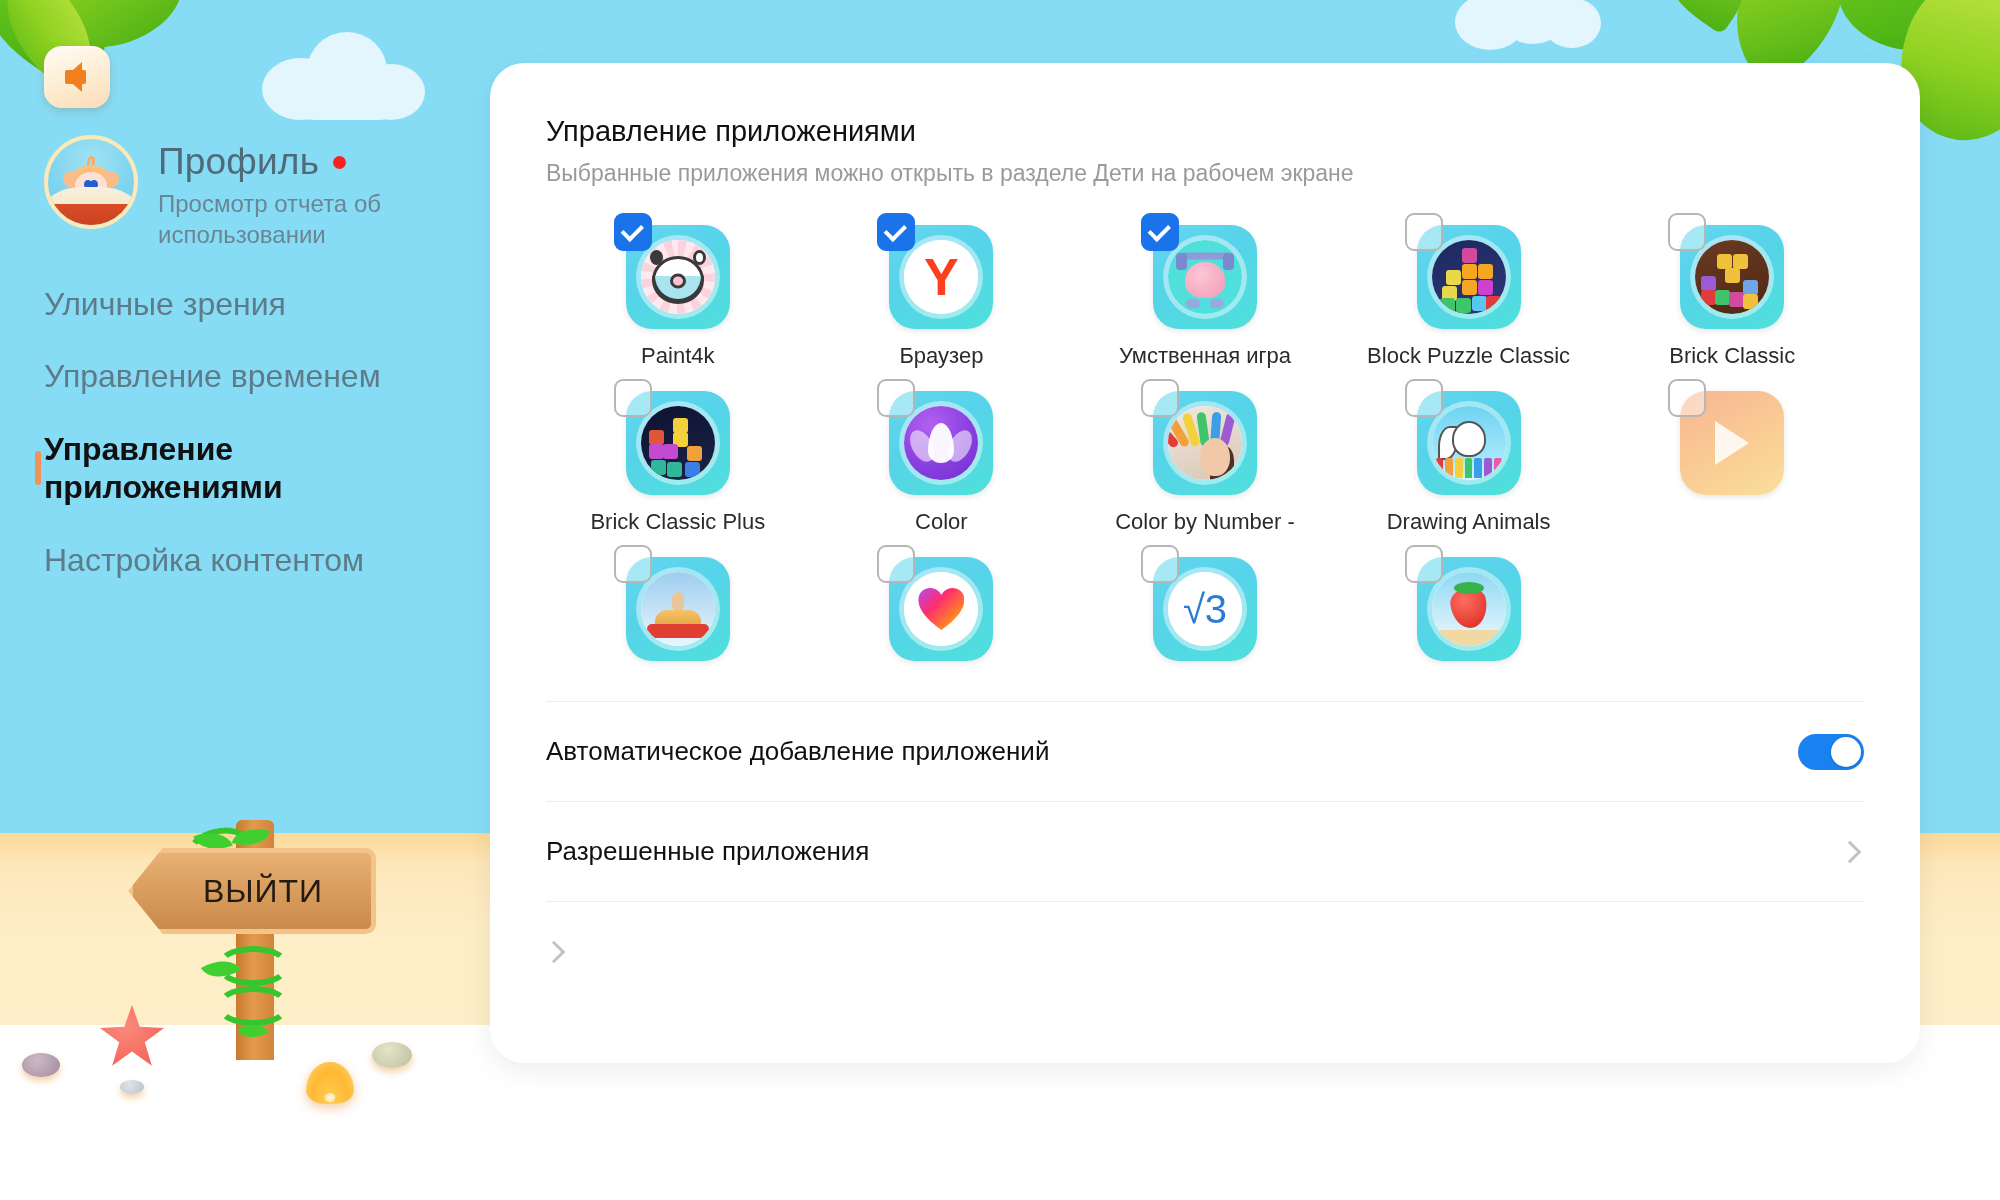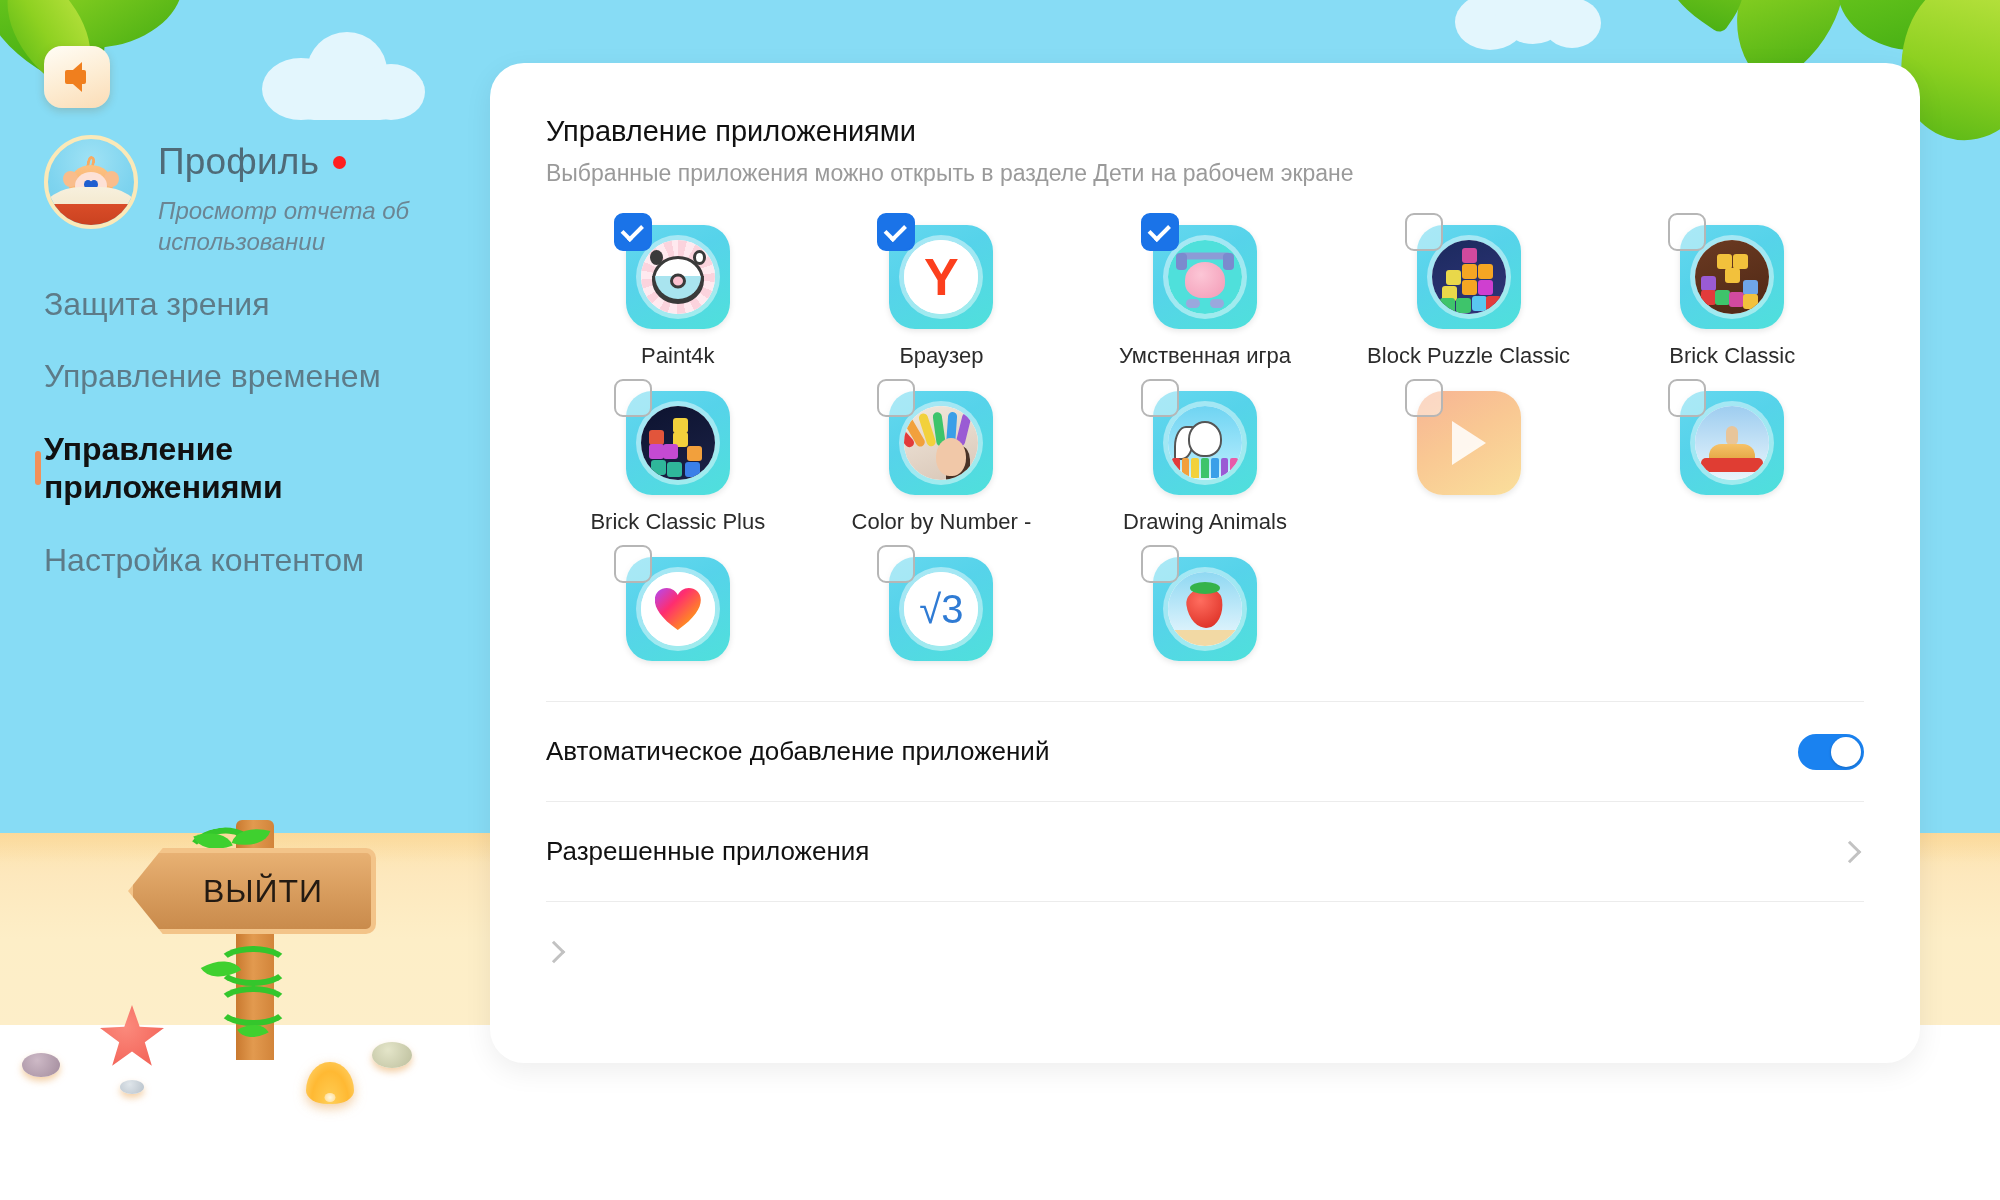--- a/index.html
+++ b/index.html
@@ -115,21 +115,21 @@
   .avatar .tuft {
     position: absolute; left: 50%; top: 17px; width: 8px; height: 12px;
     border: 3px solid #f7ab63; border-bottom: none; border-radius: 50% 50% 0 0;
     transform: translateX(-50%) rotate(12deg); background: transparent;
   }
 
   .profile-text { padding-top: 6px; max-width: 300px; }
   .profile-title { display: flex; align-items: center; gap: 14px; }
   .profile-title span.t { font-size: 37px; color: #4f6b78; font-weight: 400; letter-spacing: .2px; }
   .dot-red { width: 13px; height: 13px; border-radius: 50%; background: #ff1f1f; }
-  .profile-sub { font-size: 24px; line-height: 1.28; color: #6b8593; margin-top: 13px; font-style: italic; }
+  .profile-sub { font-size: 24px; line-height: 1.28; color: #6b8593; margin-top: 6px; }
 
   
   .nav { position: absolute; left: 44px; top: 268px; width: 340px; }
   .nav-item {
     position: relative; font-size: 32px; line-height: 1.2;
     color: #5d7b88; padding: 17px 0; cursor: pointer;
   }
   .nav-item.active { color: #111; font-weight: 700; }
   .nav-item.active::before {
     content: ""; position: absolute; left: -9px; top: 50%; transform: translateY(-50%);
@@ -386,21 +386,21 @@
       <div class="profile-title">
         <span class="t">Профиль</span>
         <span class="dot-red"></span>
       </div>
       <div class="profile-sub">Просмотр отчета об использовании</div>
     </div>
   </div>
 
   <div class="nav">
     <div class="nav-item">
-      <span>Защита зрения</span>
+      <span>Уличные зрения</span>
     </div>
     <div class="nav-item">
       <span>Управление временем</span>
     </div>
     <div class="nav-item active">
       <span>Управление приложениями</span>
     </div>
     <div class="nav-item">
       <span>Настройка контентом</span>
     </div>
@@ -539,20 +539,37 @@
                 <span class="bk" style="left:10px;top:54px;background:#2fb79a;"></span>
                 <span class="bk" style="left:26px;top:56px;background:#2fb79a;"></span>
                 <span class="bk" style="left:44px;top:56px;background:#3a7fe8;"></span>
               </div>
                 </div>
             </div>
           </div>
           <div class="app-label">Brick Classic Plus</div>
         </div>
 
+        <div class="app-cell">
+          <div class="icon-wrap">
+            <div class="checkbox"></div>
+            <div class="app-icon">
+              <div class="inner-circle">
+                  <div class="art lotus">
+                <div class="pets">
+                      <div class="sp l"></div>
+                      <div class="sp r"></div>
+                    </div>
+                <div class="pet"></div>
+              </div>
+                </div>
+            </div>
+          </div>
+          <div class="app-label">Color</div>
+        </div>
 
         <div class="app-cell">
           <div class="icon-wrap">
             <div class="checkbox"></div>
             <div class="app-icon">
               <div class="inner-circle">
                   <div class="art indian">
                 <span class="feather" style="left:4px;  background:#e23b3b; transform:rotate(-42deg);"></span>
                 <span class="feather" style="left:14px; background:#f2a03c; transform:rotate(-30deg);"></span>
                 <span class="feather" style="left:24px; background:#f2d13c; transform:rotate(-18deg);"></span>

